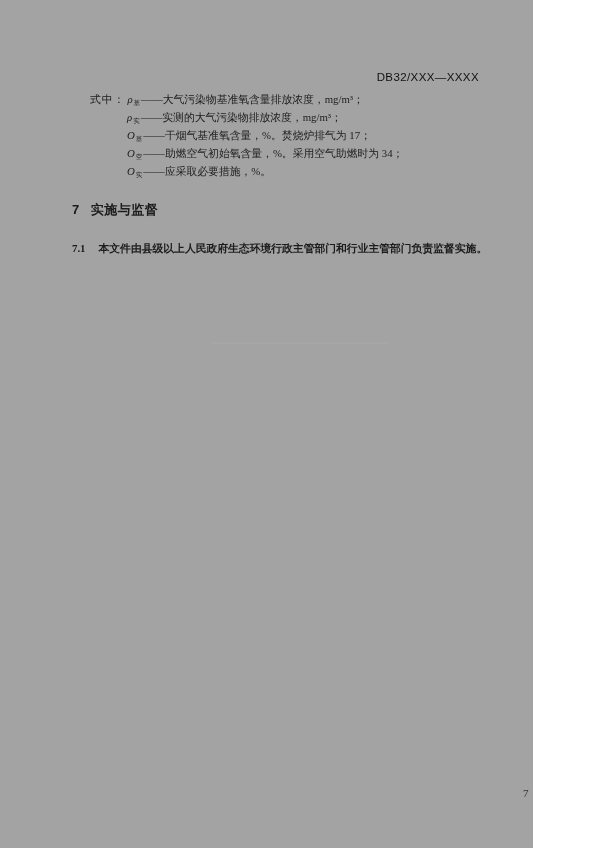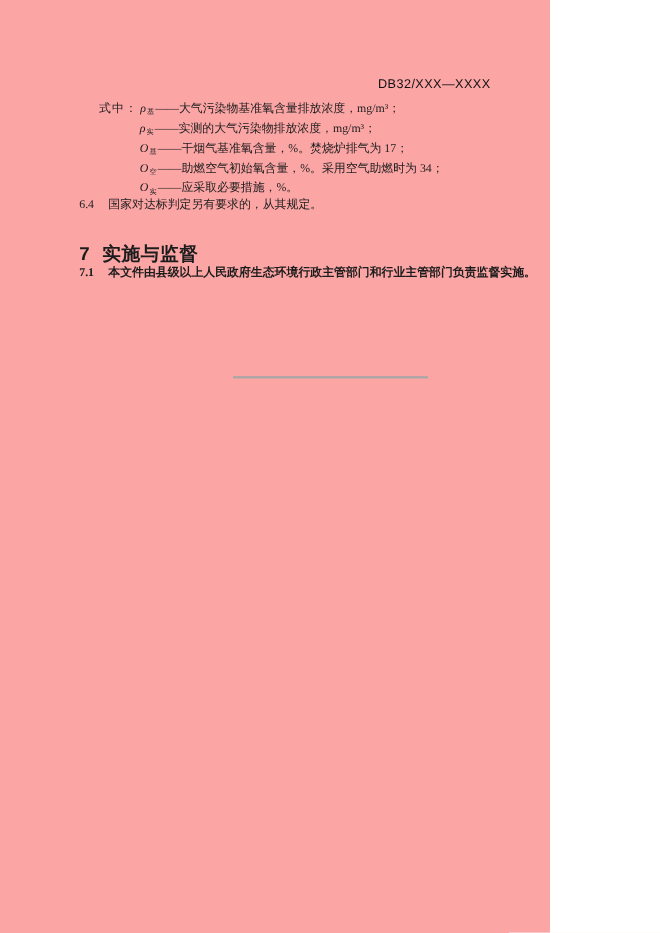--- a/index.html
+++ b/index.html
@@ -1,22 +1,23 @@
 <!DOCTYPE html>
 <html><head>
 <meta charset="utf-8">
 <style>
   html,body { margin:0; padding:0; background:#ffffff; }
   .page {
     position:relative;
     width:500px; height:848px;
-    background:#fca5a5;
+    background:#a3a3a3;
     font-family:"Liberation Serif","DejaVu Serif",serif;
     color:#1c1c1c;
     overflow:hidden;
+    padding-left:33px;
   }
   .doc-header {
     position:absolute; top:71px; right:54px;
     font-family:"Liberation Sans","DejaVu Sans",sans-serif;
     font-size:11.5px; letter-spacing:0.4px; color:#111111;
   }
   .formula-block {
     position:absolute; top:92px; left:90px;
     font-size:10.8px; line-height:14px; white-space:nowrap;
   }
@@ -24,23 +25,23 @@
   .f-row.f-indent { margin-left:35px; }
   .where-label { letter-spacing:1px; }
   .term-symbol { font-style:italic; font-family:"Liberation Serif",serif; padding-left:2px; }
   .term-subscript { font-size:6.5px; vertical-align:-2px; padding:0 1px; }
   .section {
     position:absolute; left:72px;
     font-size:10.8px; line-height:18px; color:#1c1c1c;
   }
   .sec-64 { top:177px; }
   .sec-7-heading {
-    top:222px;
+    top:201px;
     font-family:"Liberation Sans","DejaVu Sans",sans-serif;
-    font-weight:bold; font-size:17px; letter-spacing:0.5px;
+    font-weight:bold; font-size:13px; letter-spacing:0.5px;
   }
   .sec-71 { top:239px;font-weight:bold; }
   .sec-72 { top:262px; width:481px; }
   .sec-num { margin-right:13px; }
   .sec-7-heading .sec-num { margin-right:11px; }
   .divider-line {
     position:absolute; top:342px; left:212px;
     width:177px; height:2px; background:#a6a6a6;
   }
   .page-number {
@@ -66,23 +67,20 @@
       <span class="term-symbol">O</span><span class="term-subscript">基</span><span>——干烟气基准氧含量，%。焚烧炉排气为 17；</span>
     </div>
     <div class="f-row f-indent">
       <span class="term-symbol">O</span><span class="term-subscript">空</span><span>——助燃空气初始氧含量，%。采用空气助燃时为 34；</span>
     </div>
     <div class="f-row f-indent">
       <span class="term-symbol">O</span><span class="term-subscript">实</span><span>——应采取必要措施，%。</span>
     </div>
   </div>
 
-  <div class="section sec-64">
-    <span class="sec-num">6.4</span><span>国家对达标判定另有要求的，从其规定。</span>
-  </div>
 
   <div class="section sec-7-heading">
     <span class="sec-num">7</span><span>实施与监督</span>
   </div>
 
   <div class="section sec-71">
     <span class="sec-num">7.1</span><span>本文件由县级以上人民政府生态环境行政主管部门和行业主管部门负责监督实施。</span>
   </div>
 
 

